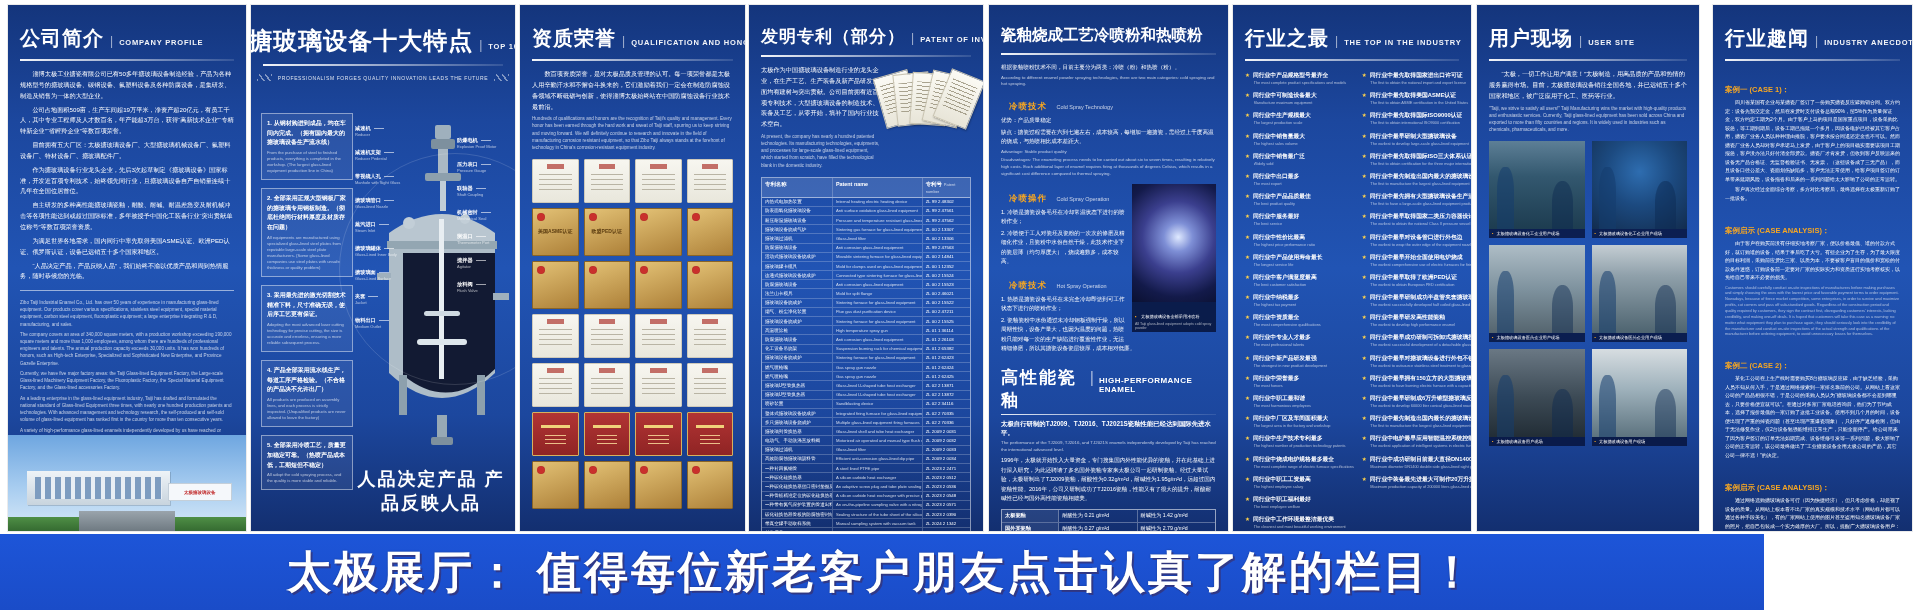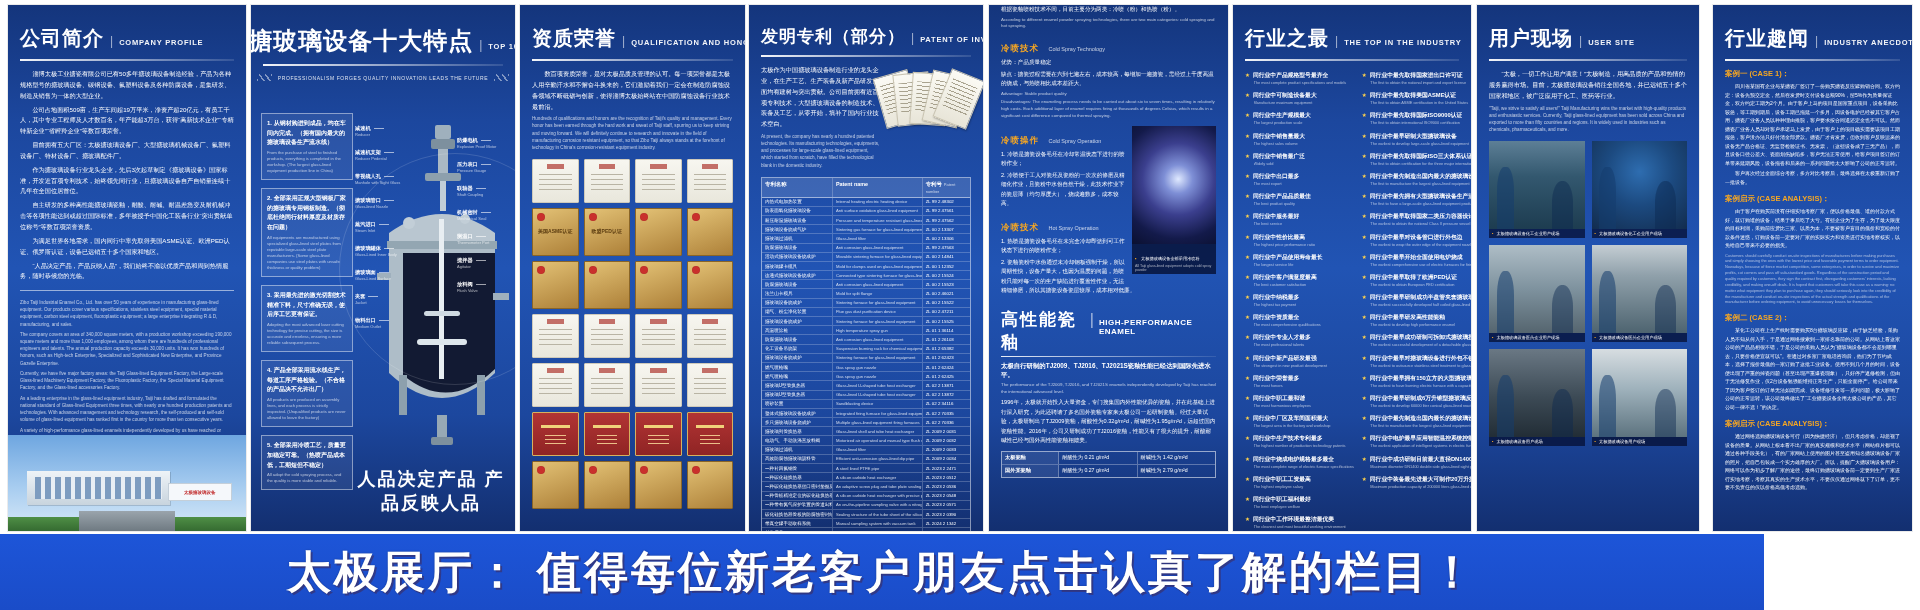--- a/index.html
+++ b/index.html
@@ -85,21 +85,21 @@
   .pat-row{display:flex;border-bottom:1px solid rgba(255,255,255,.22);}
   .pat-row:last-child{border-bottom:none;}
   .pat-row div{padding:1.6px 3px;overflow:hidden;white-space:nowrap;text-overflow:clip;}
   .c-zh{width:34%;font-size:4.6px;border-right:1px solid rgba(255,255,255,.22);}
   .c-en{width:44%;font-size:4.2px;color:rgba(255,255,255,.78);border-right:1px solid rgba(255,255,255,.22);}
   .c-no{width:22%;font-size:4.4px;}
   .pat-head .c-zh,.pat-head .c-en,.pat-head .c-no{font-size:5.4px;color:#fff;}
   .pat-head small{font-size:4px;color:rgba(255,255,255,.7);font-weight:normal;margin-left:2px;}
   
   .sec-h{margin:7px 0 3px;}
-  .sec-h .o{color:#f5a623;font-size:8.5px;font-weight:bold;letter-spacing:1px;}
+  .sec-h .o{color:#f5a623;font-size:8.5px;font-weight:bold;letter-spacing:1px;margin-left:8px;}
   .sec-h .e{font-size:5.5px;color:rgba(255,255,255,.75);margin-left:5px;}
   .p5 .zh-s{font-size:5.6px;line-height:1.7;margin:0 0 2px;}
   .p5 .en-s{font-size:4.4px;line-height:1.55;color:rgba(255,255,255,.7);margin:0 0 2px;}
   .ops{overflow:hidden;}
   .op-photo{float:right;width:84px;margin:4px 0 4px 6px;}
   .op-img{height:118px;background:radial-gradient(circle at 55% 45%,#dfe9ff 0%,#7e8fd6 18%,#3b3f8e 45%,#131a4a 75%,#0a1030 100%);}
   .op-cap{background:rgba(5,15,50,.8);padding:2px 3px;}
   .op-cap .b{color:#f5a623;font-size:4.5px;}
   .op-cap .t{font-size:4.2px;}
   .op-cap .s{font-size:3.6px;color:rgba(255,255,255,.6);display:block;}
@@ -132,21 +132,21 @@
   .t1{background:linear-gradient(180deg,#5d7f96 0%,#33586f 40%,#1d3c50 100%),linear-gradient(90deg,#456,#234);}
   .t2{background:radial-gradient(circle at 50% 35%,#2e6db0 0%,#1c4a80 45%,#122c4e 100%);}
   .t3{background:linear-gradient(180deg,#aebdc6 0%,#7e929e 50%,#55656f 100%);}
   .t4{background:linear-gradient(180deg,#c4cdd3 0%,#8fa0aa 35%,#4e6470 100%);}
   .t5{background:linear-gradient(180deg,#6a7884 0%,#3c4a55 55%,#222d36 100%);}
   .t6{background:linear-gradient(180deg,#d7dde1 0%,#9fb2bc 45%,#5d737f 100%);}
   .ph-img{position:relative;overflow:hidden;}
   .ph-img::before{content:"";position:absolute;left:8%;bottom:0;width:18%;height:70%;background:rgba(20,60,110,.55);border-radius:40% 40% 0 0;}
   .ph-img::after{content:"";position:absolute;right:12%;bottom:0;width:22%;height:55%;background:rgba(10,40,80,.45);border-radius:45% 45% 0 0;}
   
-  .case-h{color:#f5a623;font-size:7.5px;font-weight:bold;margin:8px 0 3px;}
+  .case-h{color:#f5a623;font-size:7.5px;font-weight:bold;margin:24px 0 3px;}
   .p8 .zh-c{font-size:5px;line-height:1.7;text-indent:2em;margin:0 0 2px;}
   .p8 .en-c{font-size:3.9px;line-height:1.5;color:rgba(255,255,255,.6);margin:3px 0;}
   
   .banner{position:absolute;left:0;top:534px;width:1764px;height:76px;background:linear-gradient(180deg,#1d55d8,#1a4cc8);display:flex;align-items:center;justify-content:center;}
   .banner span{color:#ffffff;font-size:44px;font-weight:bold;letter-spacing:3px;white-space:nowrap;
     text-shadow:2px 2px 0 rgba(90,20,20,.35), 0 0 2px rgba(0,0,0,.3);}
   .clear{clear:both;}
 </style>
 </head>
 <body>
@@ -728,20 +728,26 @@
             <div class="c-zh">封头模具</div>
             <div class="c-en">Sealing mold</div>
             <div class="c-no">ZL 2022 2 2011</div>
           </div>
 
         </div>
     </div>
   </section>
 
   <section class="panel p5">
+    <div class="ph">
+      <div class="row">
+        <span class="pt long">瓷釉烧成工艺冷喷粉和热喷粉</span>
+      </div>
+      <div class="ph-line"></div>
+    </div>
     <div class="pad">
       <p class="zh-s">根据瓷釉喷粉技术不同，目前主要分为两类：冷喷（粉）和热喷（粉）。</p>
       <p class="en-s">According to different enamel powder spraying technologies, there are two main categories: cold spraying and hot spraying.</p>
 
       <div class="sec-h">
         <span class="o">冷喷技术</span>
         <span class="e">Cold Spray Technology</span>
       </div>
       <p class="zh-s">优势：产品质量稳定</p>
       <p class="zh-s">缺点：搪瓷过程需要在六到七遍左右，成本较高，每增加一遍搪瓷，需经过上千度高温的烧成，与热喷相比成本差距大。</p>

